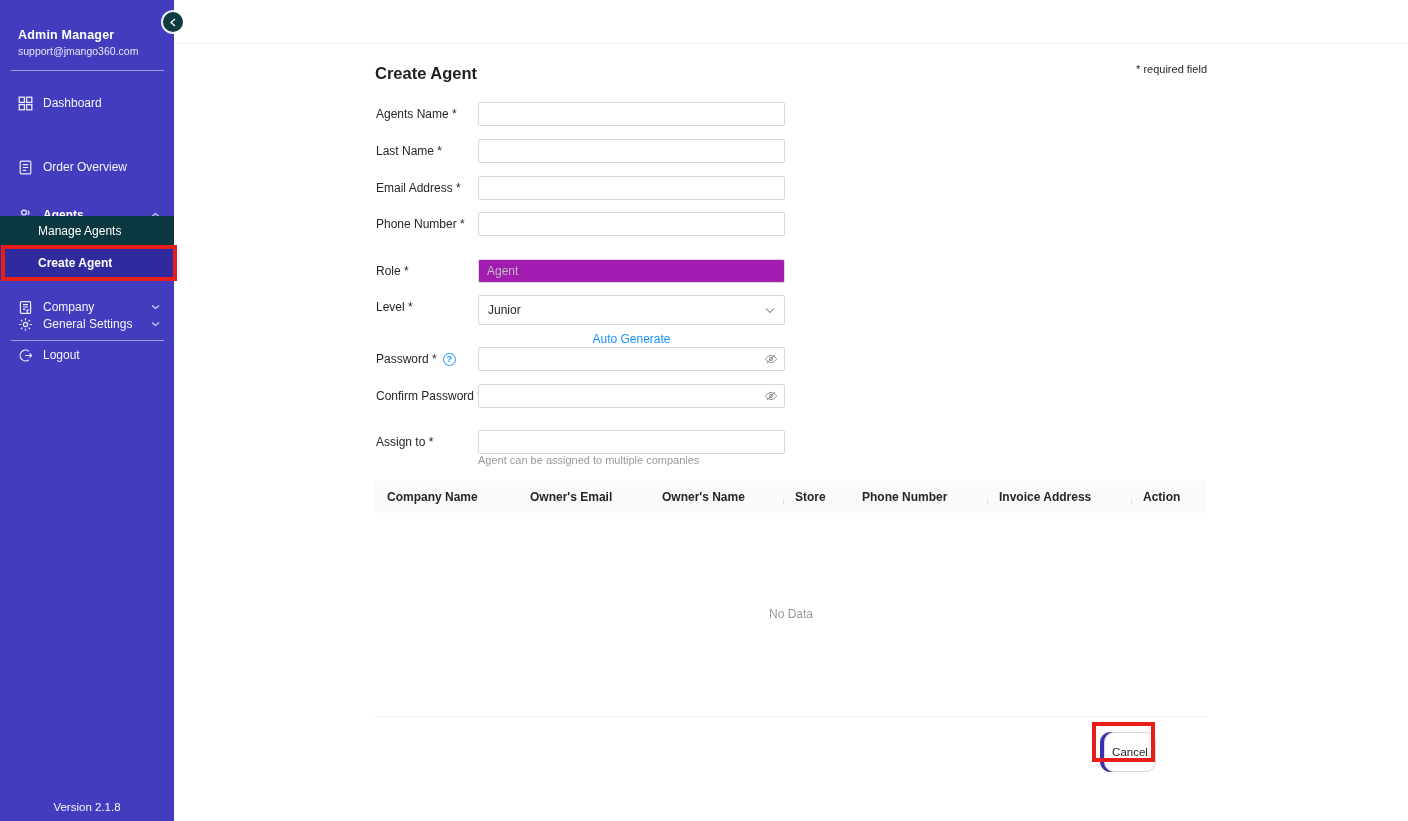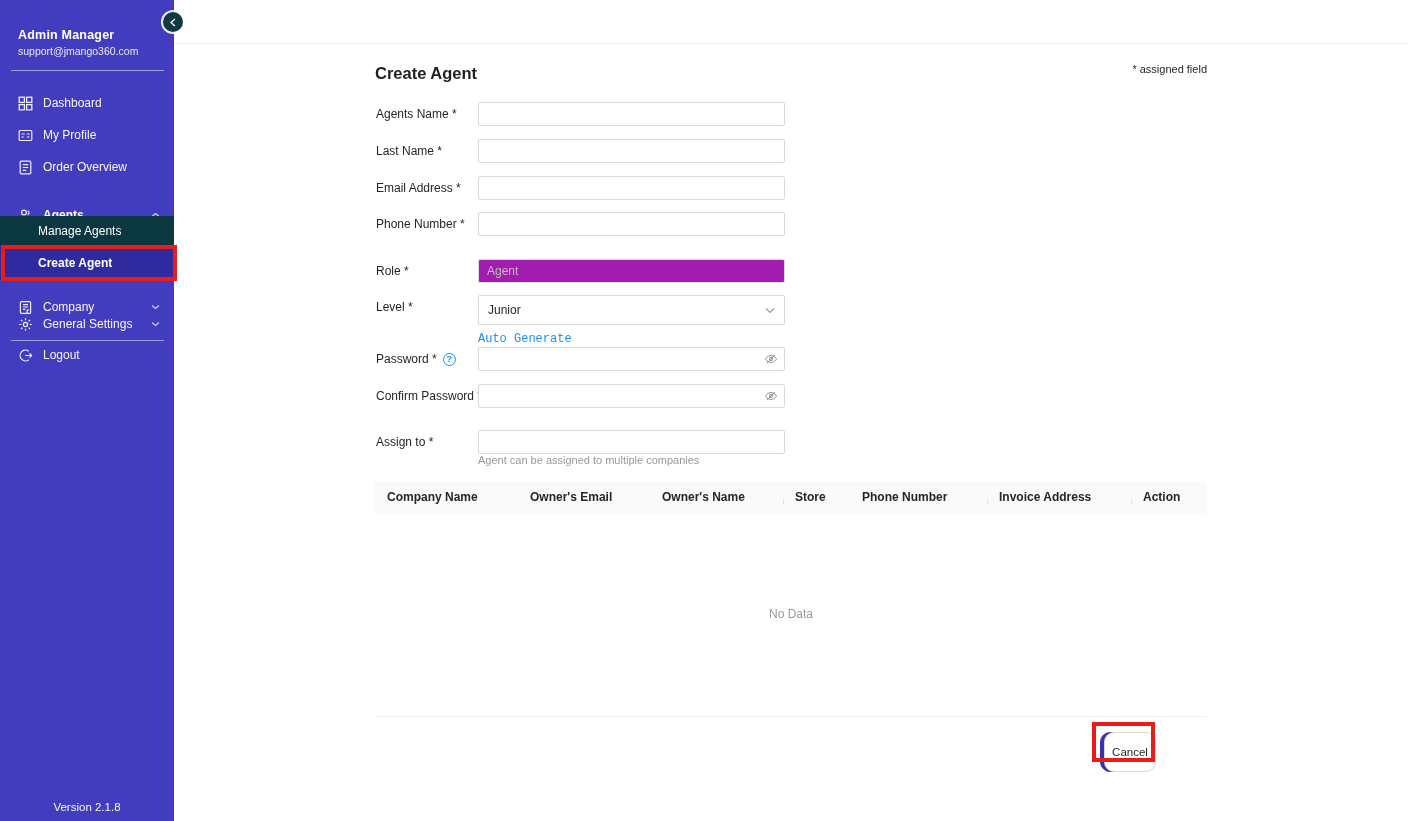--- a/index.html
+++ b/index.html
@@ -45,22 +45,22 @@
   .finput { position:absolute; left:478px; width:307px; height:24px; border:1px solid #d9d9d9; border-radius:2px;
             font-size:12px; padding:0 8px; color:#262626; background:#fff; outline:none; }
   .finput::placeholder { color:#bfbfbf; }
   .finput:disabled { background:#a21caf; color:#bfbfbf; }
 
   .select-box { position:absolute; left:478px; width:307px; height:24px; border:1px solid #d9d9d9; border-radius:2px;
                 background:#fff; font-size:12px; display:flex; align-items:center; justify-content:space-between;
                 padding:14px 9px; cursor:pointer; }
   .select-box .chev { color:#9e9e9e; display:flex; }
 
-  .auto-generate { position:absolute; left:478px; top:332px; width:307px; text-align:left; font-size:12px;
-                   color:#1890ff; cursor:pointer; text-decoration:none;font-family:Liberation Mono, monospace; }
+  .auto-generate { position:absolute; left:478px; top:332px; width:307px; text-align:center; font-size:12px;
+                   color:#1890ff; cursor:pointer; text-decoration:none; }
 
   .help-icon { width:13px; height:13px; border:1px solid #1890ff; border-radius:50%; color:#1890ff; font-size:9px;
                display:inline-flex; align-items:center; justify-content:center; margin-left:6px; font-weight:bold; }
 
   .pw-wrap { position:absolute; left:478px; width:307px; height:24px; }
   .pw-wrap input { position:absolute; left:0; top:0; width:100%; height:100%; border:1px solid #d9d9d9; border-radius:2px;
                    font-size:12px; padding:0 26px 0 8px; outline:none; }
   .eye-icon { position:absolute; right:7px; top:5px; cursor:pointer; display:flex; }
 
   .assign-hint { position:absolute; left:478px; top:454px; font-size:11px; color:#999; }
@@ -97,29 +97,20 @@
       <svg width="15" height="15" viewBox="0 0 15 15" fill="none" stroke="currentColor" stroke-width="1.3">
         <rect x="1.2" y="1.2" width="5.2" height="5.2"></rect>
           <rect x="8.6" y="1.2" width="5.2" height="5.2"></rect>
         <rect x="1.2" y="8.6" width="5.2" height="5.2"></rect>
           <rect x="8.6" y="8.6" width="5.2" height="5.2"></rect>
       </svg>
     </span>
     <span>Dashboard</span>
   </div>
 
-  <div class="nav-item" style="top:120px;">
-    <span class="ni-icon">
-      <svg width="15" height="15" viewBox="0 0 15 15" fill="none" stroke="currentColor" stroke-width="1.2">
-        <rect x="1.2" y="2.5" width="12.6" height="10" rx="1"></rect>
-        <path d="M3.5 6h3.2M3.5 9h2.2M8.8 6h2.7M8.8 9h2.7"></path>
-      </svg>
-    </span>
-    <span>My Profile</span>
-  </div>
 
   <div class="nav-item" style="top:152px;">
     <span class="ni-icon">
       <svg width="15" height="15" viewBox="0 0 15 15" fill="none" stroke="currentColor" stroke-width="1.2">
         <rect x="2.2" y="1.2" width="10.6" height="12.6" rx="1"></rect>
         <path d="M4.8 4.6h5.4M4.8 7.5h5.4M4.8 10.4h3.4"></path>
       </svg>
     </span>
     <span>Order Overview</span>
   </div>
@@ -193,21 +184,21 @@
 </div>
 
 <div class="topbar-line"></div>
 <button class="collapse-btn">
   <svg width="8" height="9" viewBox="0 0 8 9" fill="none" stroke="#fff" stroke-width="1.3">
       <path d="M6 1L2 4.5L6 8"></path>
     </svg>
 </button>
 
 <div class="page-title">Create Agent</div>
-<div class="required-note">* assigned field</div>
+<div class="required-note">* required field</div>
 
 <div class="flabel" style="top:107px;">Agents Name *</div>
 <input class="finput" style="top: 102px;" type="text">
 
 <div class="flabel" style="top:144px;">Last Name *</div>
 <input class="finput" style="top: 139px;" type="text">
 
 <div class="flabel" style="top:181px;">Email Address *</div>
 <input class="finput" style="top: 176px;" type="text">
 

